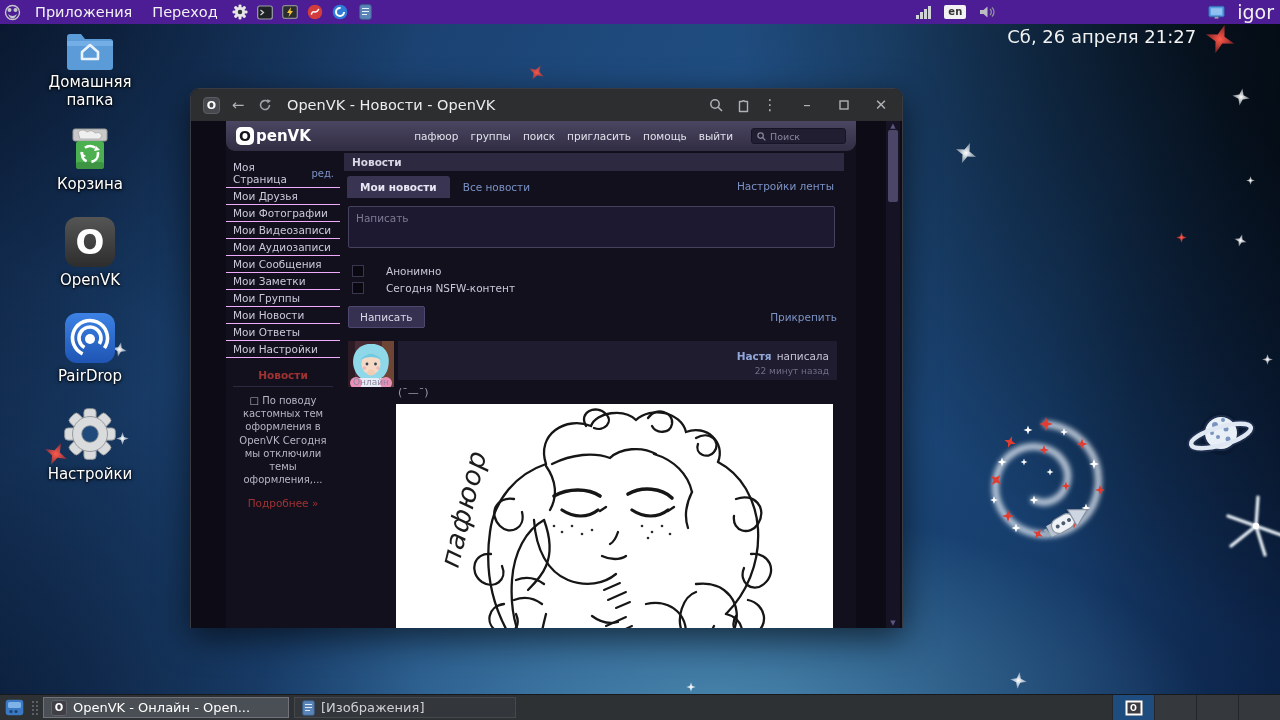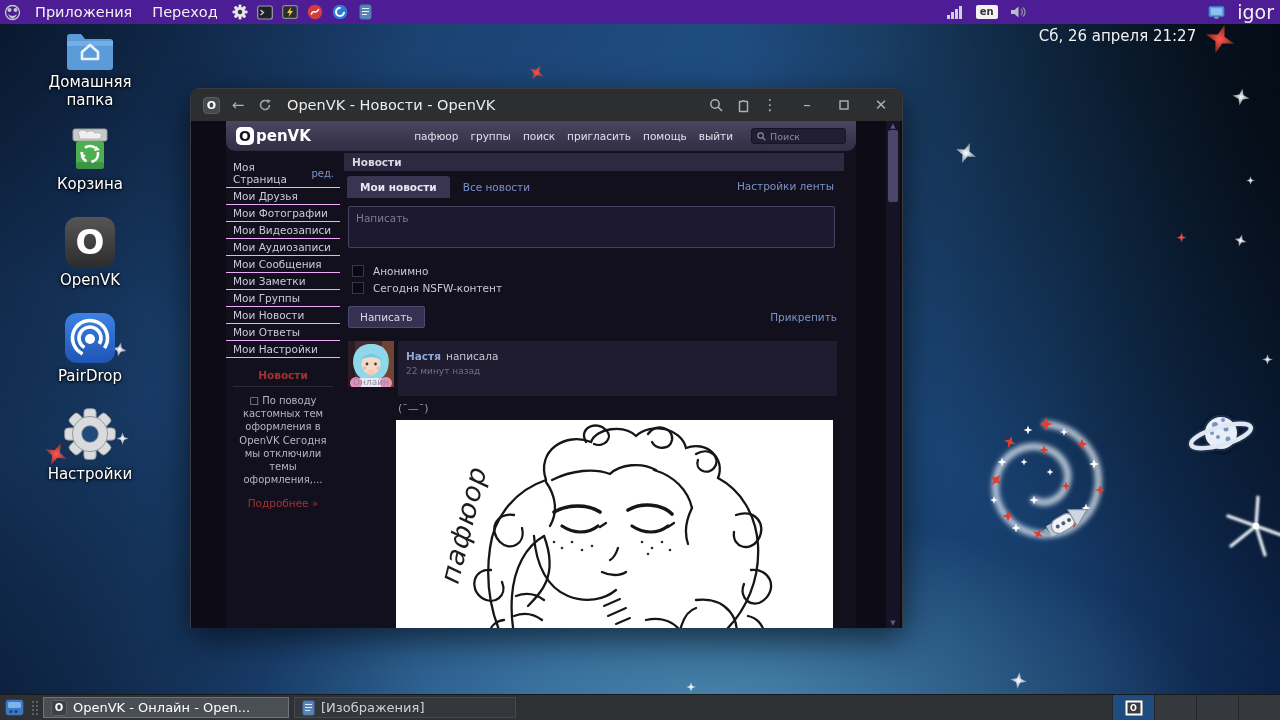--- a/index.html
+++ b/index.html
@@ -8,21 +8,21 @@
 
   
   .top-panel { position:absolute; top:0; left:0; right:0; height:24px; background:#4c1d95;
     display:flex; align-items:center; z-index:60; color:#f1f1f1; }
   .p-left { display:flex; align-items:center; height:100%; }
   .p-menu { font-size:14.5px; padding:0 10px; height:100%; display:flex; align-items:center; cursor:default; }
   .p-icon { width:17px; height:17px; margin:0 4px; display:flex; align-items:center; justify-content:center; }
   .p-right { margin-left:auto; display:flex; align-items:center; height:100%; gap:8px; padding-right:6px; }
   .kbd-badge { background:#f2f2f2; color:#333; font-size:10px; font-weight:bold; border-radius:2px;
     padding:1px 4px; line-height:12px; }
-  .p-clock { font-size:15px;margin-top:48px; }
+  .p-clock { font-size:18px;margin-top:48px; }
   .p-user { font-size:19px; }
 
   
   .desktop { position:absolute; top:24px; left:0; right:0; bottom:26px;
     background:
       radial-gradient(circle at 115% -15%, rgba(0,0,0,.95) 0%, rgba(0,0,0,.75) 18%, transparent 45%),
       radial-gradient(circle at -12% -20%, rgba(0,2,12,.85) 0%, transparent 36%),
       radial-gradient(circle at -8% 115%, rgba(0,4,18,.7) 0%, transparent 34%),
       radial-gradient(circle at 118% 60%, rgba(0,2,12,.55) 0%, transparent 30%),
       radial-gradient(ellipse 52% 42% at 57% 103%, rgba(110,185,215,.55), transparent 72%),
@@ -88,31 +88,31 @@
   .tab-active { background:#393452; color:#e9e7f4; font-weight:bold; padding:5px 13px;
     border-radius:3px 3px 0 0; margin-left:3px; cursor:pointer; }
   .tab-link { color:#7b93c7; padding:5px 13px; cursor:pointer; }
   .feed-settings { position:absolute; right:10px; bottom:6px; color:#7b93c7; cursor:pointer; }
 
   .composer { padding:8px 9px 0 4px; }
   .composer textarea { width:487px; height:42px; background:#1c1930; border:1px solid #46425e;
     border-radius:2px; color:#b9b6cc; font-size:10.5px; padding:5px 7px; resize:none; outline:none;
     font-family:"DejaVu Sans",sans-serif; }
   .composer textarea::placeholder { color:#7d7a94; }
-  .chk-row { display:flex; align-items:center; gap:9px; margin:11px 0 0 8px; font-size:10.5px; color:#c9c7d9; }
+  .chk-row { display:flex; align-items:center; gap:22px; margin:11px 0 0 8px; font-size:10.5px; color:#c9c7d9; }
   .chk { width:12px; height:12px; background:#0a0912; border:1px solid #3a364e; cursor:pointer; }
   .composer-actions { display:flex; align-items:center; margin:12px 0 0 4px; }
   .btn-write { background:#363150; border:1px solid #4d4870; color:#dcd9eb; font-size:10.5px;
     padding:4px 11px; border-radius:2px; cursor:pointer; font-family:"DejaVu Sans",sans-serif; }
   .attach { margin-left:auto; margin-right:7px; color:#7b93c7; font-size:10.5px; cursor:pointer; }
 
   .post { margin-top:13px; position:relative; }
   .avatar { position:absolute; left:4px; top:0; width:46px; height:46px; background:#472a33; overflow:hidden; }
   .post-status { position:absolute; left:4px; top:36px; width:46px; text-align:center; font-size:9px; color:#8b88a1; }
-  .post-head { margin-left:54px; width:439px; background:#201c2f; padding:4px 8px 20px; }
+  .post-head { margin-left:54px; width:439px; background:#201c2f; padding:4px 8px 4px;text-align:right; }
   .post-author { color:#8fa7d9; font-weight:bold; font-size:10.5px; cursor:pointer; }
   .post-action { color:#c6c3d6; font-size:10.5px; }
   .post-time { color:#6f6c86; font-size:9px; margin-top:2px; }
   .post-text { margin:6px 0 5px 54px; color:#9a97ae; font-size:11px; }
   .post-image { margin-left:52px; width:437px; height:247px; background:#fff; overflow:hidden; cursor:pointer; }
 
   .vscroll { position:absolute; right:2px; top:0; bottom:0; width:14px; background:#161325; }
   .vs-arrow { position:absolute; left:0; width:14px; text-align:center; font-size:7px; color:#5c5780; }
   .vs-thumb { position:absolute; top:9px; left:2px; width:10px; height:72px; background:#4b4668; border-radius:2px; }
 

